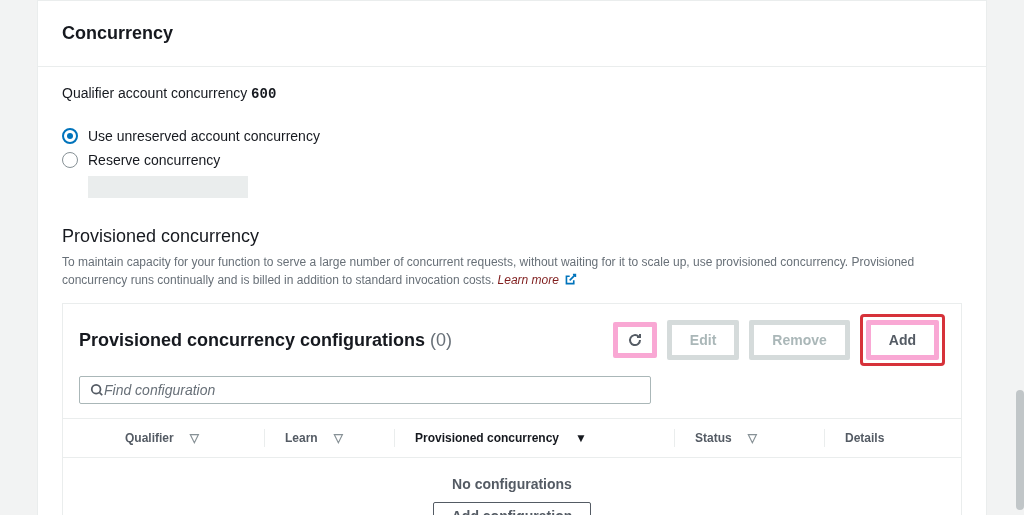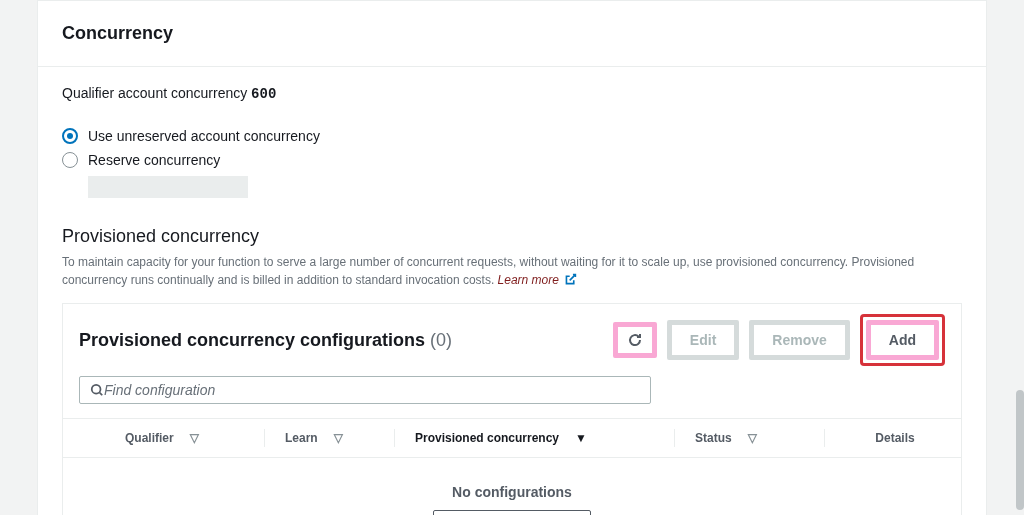--- a/index.html
+++ b/index.html
@@ -185,31 +185,30 @@
   }
   .th:last-child { border-right: none; margin-right: 0; padding-right: 0; }
   .th.sorted { color: #16191f; }
   .th .sort-icon { color: #879196; }
   .th.sorted .sort-icon { color: #16191f; }
   .col-checkbox { width: 28px; flex-shrink: 0; border-right: 1px solid #eaeded; padding-right: 12px; margin-right: 18px; }
   .col-qualifier { width: 140px; }
   .col-type { width: 110px; }
   .col-prov { flex: 1; }
   .col-status { width: 130px; }
-  .col-details { width: 100px; justify-content: center; }
+  .col-details { width: 100px; }
   .empty-state {
     text-align: center;
     padding: 18px 0 22px 0;
   }
   .empty-title {
     font-weight: 700;
     color: #545b64;
     font-size: 14px;
     margin-bottom: 10px;
-    margin-top: 8px;
   }
   .btn-outline {
     border: 1px solid #545b64;
     background: #fff;
     color: #545b64;
     font-weight: 700;
     font-size: 14px;
     padding: 5px 18px;
     border-radius: 2px;
     cursor: pointer;

